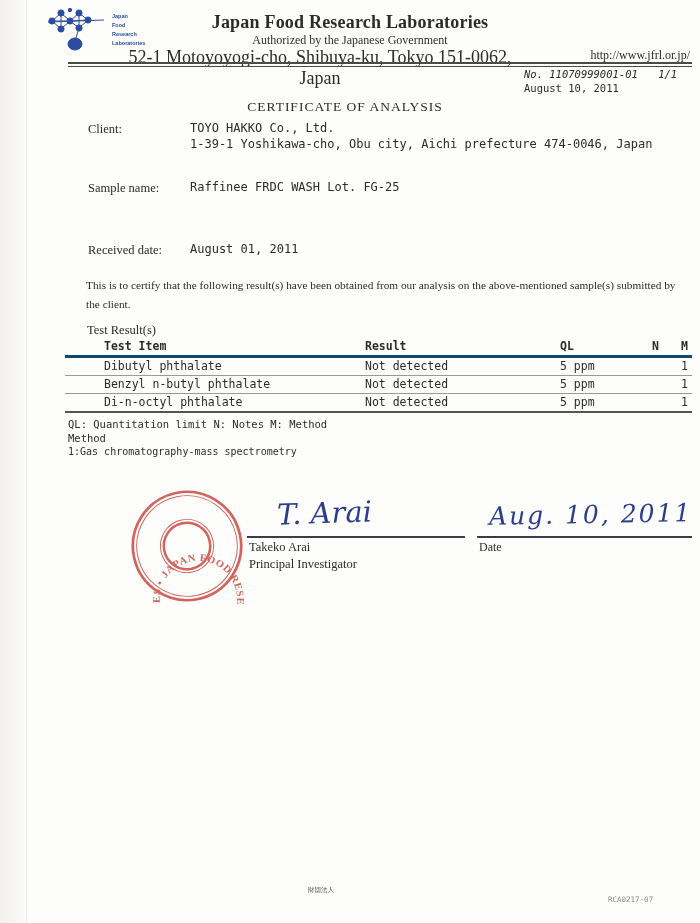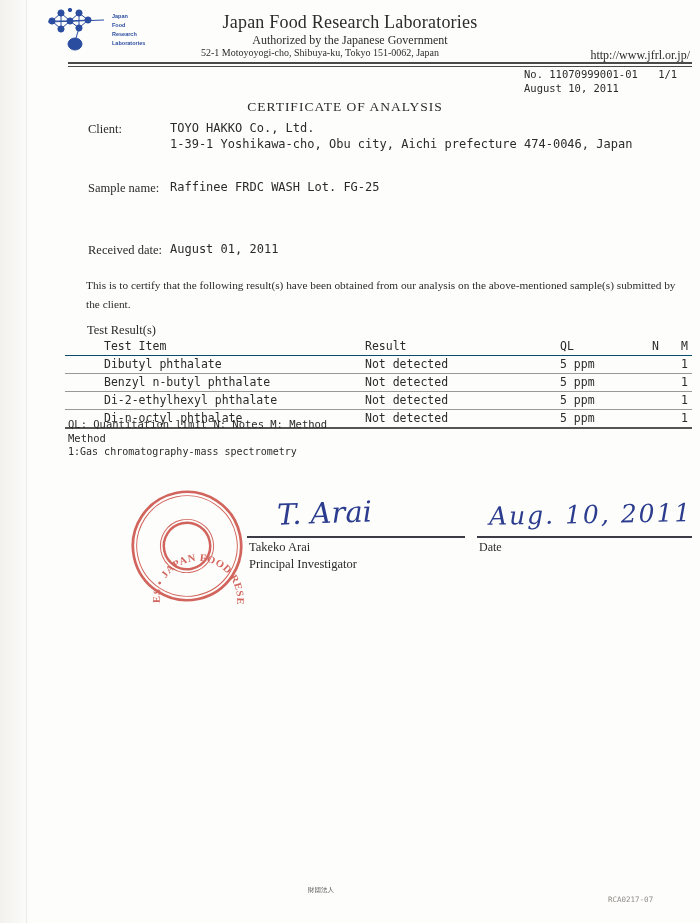--- a/index.html
+++ b/index.html
@@ -13,45 +13,45 @@
     background:linear-gradient(to right,#f2f1ed,#fbfbf9);
     border-right:1px solid #ecebe6;
   }
   .mono { font-family:"DejaVu Sans Mono", monospace; }
 
   
   .logo-wrap { position:absolute; left:48px; top:8px; width:110px; height:50px; }
   .logo-text { position:absolute; left:64px; top:4px; font-family:"Liberation Sans",sans-serif;
     font-size:5.5px; font-weight:bold; color:#2b4da0; line-height:9px; }
   .org-name { position:absolute; left:130px; top:12px; width:440px; text-align:center;
-    font-size:18px; font-weight:normal; letter-spacing:0.2px; }
+    font-size:18px; font-weight:bold; letter-spacing:0.2px; }
   .authorized { position:absolute; left:130px; top:33px; width:440px; text-align:center; font-size:12px; }
-  .hdr-address { position:absolute; left:110px; top:47px; width:420px; text-align:center; font-size:10px; }
+  .hdr-address { position:absolute; left:110px; top:47px; width:420px; text-align:center; font-size:18px; }
   .hdr-url { position:absolute; right:10px; top:48px; font-size:12px; }
   .header-rule { position:absolute; left:68px; top:62px; width:624px; height:2px;
     border-top:2px solid #4a4a4a; border-bottom:1px solid #4a4a4a; }
-  .doc-no { position:absolute; left:524px; top:68px; font-size:10.5px; }
+  .doc-no { position:absolute; left:524px; top:68px; font-size:10.5px;font-style:italic; }
   .doc-no .pg { margin-left:14px; }
   .issue-date { position:absolute; left:524px; top:82px; font-size:10.5px; }
 
   .cert-title { position:absolute; left:0; top:99px; width:690px; text-align:center;
     font-size:13.5px; letter-spacing:1px; }
 
   .f-label { position:absolute; font-size:12.5px; }
-  .f-value { position:absolute; font-size:12px; }
+  .f-value { position:absolute; font-size:12px;margin-left:20px; }
 
   .certify { position:absolute; left:86px; top:276px; width:592px; font-size:11.3px; line-height:19px; }
 
   .section-title { position:absolute; left:87px; top:323px; font-size:12.5px; }
 
   .results-table { position:absolute; left:65px; top:339px; width:627px;
     border-collapse:collapse; table-layout:fixed;
     font-family:"DejaVu Sans Mono", monospace; font-size:11.5px; }
-  .results-table th { font-weight:normal; text-align:left; padding:0 0 2px 0;
-    border-bottom:1px solid #0c4a6e; }
+  .results-table th { font-weight:bold; text-align:left; padding:0 0 2px 0;
+    border-bottom:3px solid #0c4a6e; }
   .results-table td { padding:1px 4px 2px 0; border-bottom:1px solid #999; height:13px; }
   .results-table tr.last td { border-bottom:2px solid #555; }
   .results-table .c-item { padding-left:39px; }
   .results-table .c-m { text-align:right; padding-right:4px; }
   .legend { position:absolute; left:68px; top:418px; font-size:10.5px; }
   .method-label { position:absolute; left:68px; top:432px; font-size:10.5px;text-align:right; }
   .method-value { position:absolute; left:68px; top:446px; font-size:10px; }
 
   
   .stamp { position:absolute; left:129px; top:488px; width:116px; height:116px; opacity:0.88; }
@@ -166,27 +166,20 @@
         <td></td>
         <td class="c-m">1</td>
       </tr>
       <tr>
         <td class="c-item">Benzyl n-butyl phthalate</td>
         <td>Not detected</td>
         <td>5 ppm</td>
         <td></td>
         <td class="c-m">1</td>
       </tr>
-      <tr>
-        <td class="c-item">Di-2-ethylhexyl phthalate</td>
-        <td>Not detected</td>
-        <td>5 ppm</td>
-        <td></td>
-        <td class="c-m">1</td>
-      </tr>
       <tr class="last">
         <td class="c-item">Di-n-octyl phthalate</td>
         <td>Not detected</td>
         <td>5 ppm</td>
         <td></td>
         <td class="c-m">1</td>
       </tr>
     </tbody>
   </table>
   <div class="legend mono">QL: Quantitation limit   N: Notes   M: Method</div>

